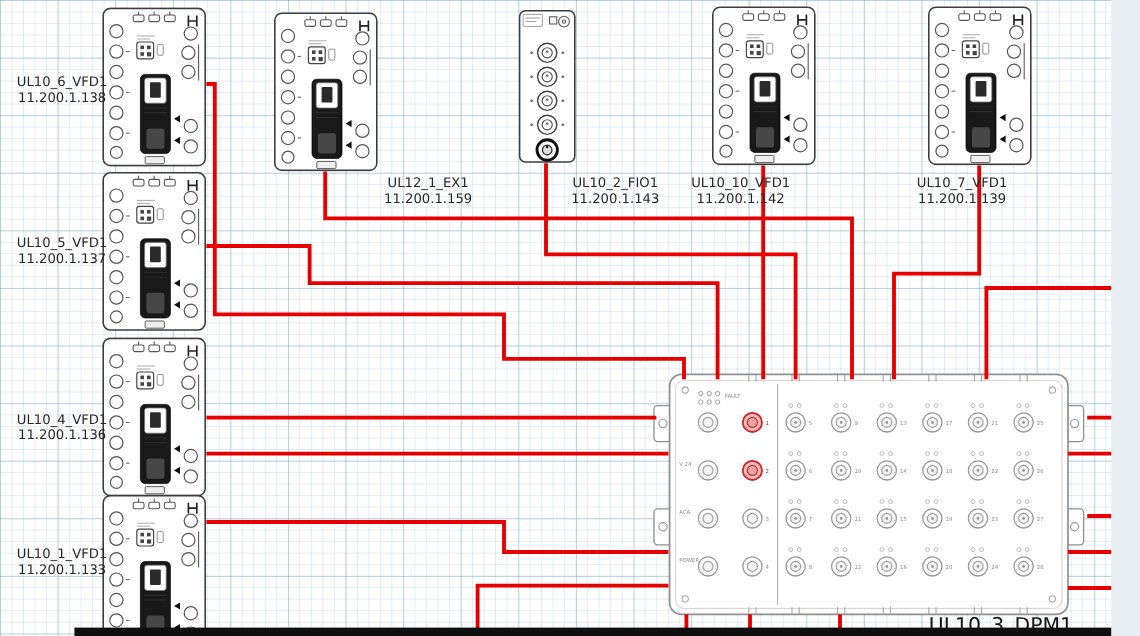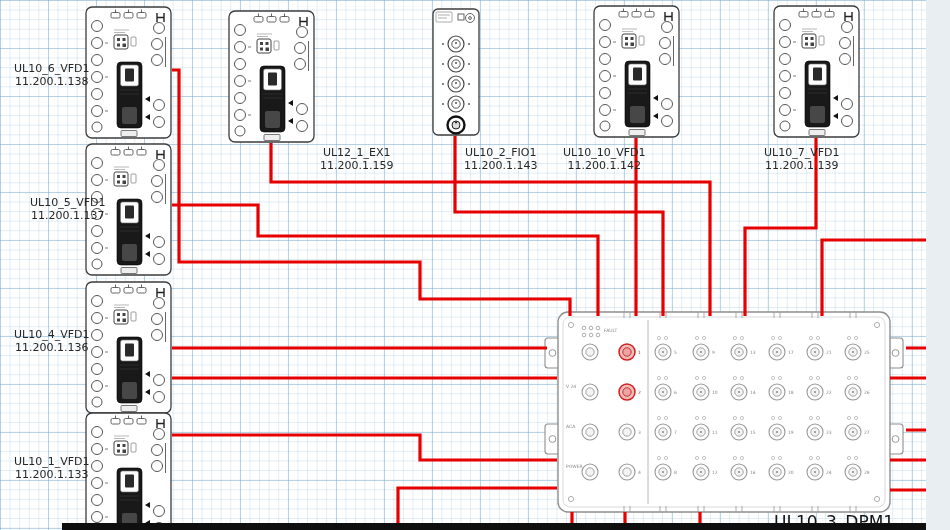--- a/index.html
+++ b/index.html
@@ -364,41 +364,41 @@
       <polyline class="wire" points="572,512 572,532"></polyline>
       <polyline class="wire" points="625,512 625,532"></polyline>
       <polyline class="wire" points="700,512 700,532"></polyline>
     </g>
   </svg>
 
   <div class="dev-label" style="left:14px;top:62px">
     <div>UL10_6_VFD1</div>
     <div>11.200.1.138</div>
   </div>
-  <div class="dev-label" style="left:30px;top:196px">
+  <div class="dev-label" style="left:14px;top:196px">
     <div>UL10_5_VFD1</div>
     <div>11.200.1.137</div>
   </div>
-  <div class="dev-label" style="left:14px;top:328px">
+  <div class="dev-label" style="left:14px;top:343px">
     <div>UL10_4_VFD1</div>
     <div>11.200.1.136</div>
   </div>
   <div class="dev-label" style="left:14px;top:455px">
     <div>UL10_1_VFD1</div>
     <div>11.200.1.133</div>
   </div>
   <div class="dev-label" style="left:320px;top:146px">
     <div>UL12_1_EX1</div>
     <div>11.200.1.159</div>
   </div>
-  <div class="dev-label" style="left:464px;top:146px">
+  <div class="dev-label" style="left:476px;top:146px">
     <div>UL10_2_FIO1</div>
     <div>11.200.1.143</div>
   </div>
-  <div class="dev-label" style="left:563px;top:146px">
+  <div class="dev-label" style="left:576px;top:146px">
     <div>UL10_10_VFD1</div>
     <div>11.200.1.142</div>
   </div>
   <div class="dev-label" style="left:764px;top:146px">
     <div>UL10_7_VFD1</div>
     <div>11.200.1.139</div>
   </div>
   <div class="dev-label" style="left:930px;top:146px">
     <div>UL10</div>
     <div>11.2</div>

